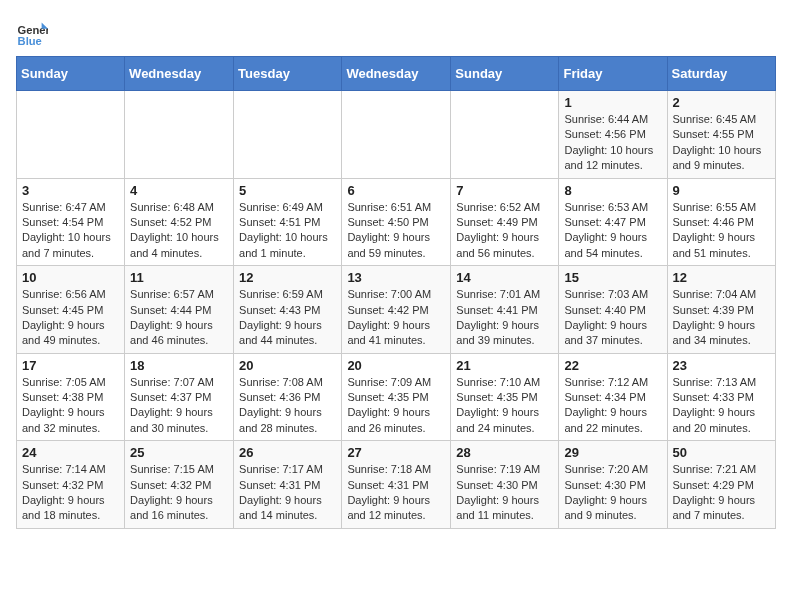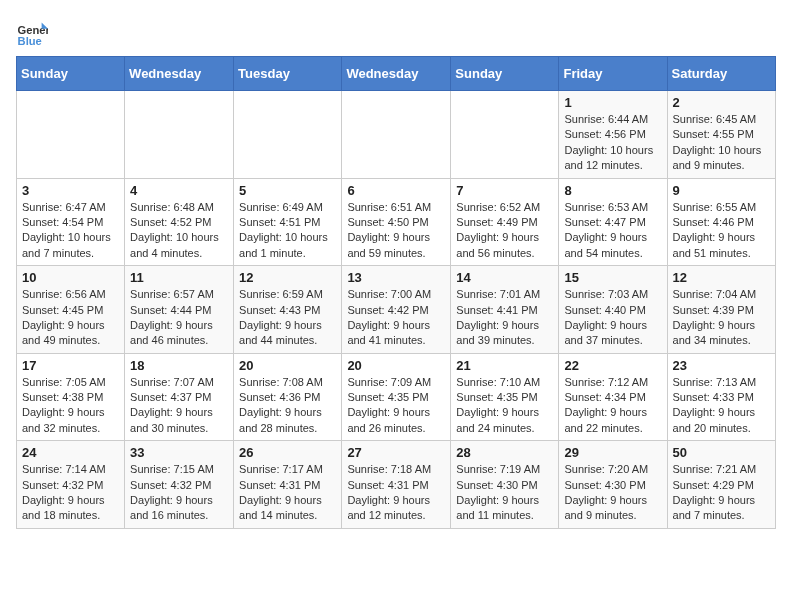--- a/index.html
+++ b/index.html
@@ -199,21 +199,21 @@
           <div class="day-number">23</div>
           <div class="day-info">Sunrise: 7:13 AM<br>Sunset: 4:33 PM<br>Daylight: 9 hours and 20 minutes.</div>
         </td>
       </tr>
       <tr class="week-row">
         <td>
           <div class="day-number">24</div>
           <div class="day-info">Sunrise: 7:14 AM<br>Sunset: 4:32 PM<br>Daylight: 9 hours and 18 minutes.</div>
         </td>
         <td>
-          <div class="day-number">33</div>
+          <div class="day-number">25</div>
           <div class="day-info">Sunrise: 7:15 AM<br>Sunset: 4:32 PM<br>Daylight: 9 hours and 16 minutes.</div>
         </td>
         <td>
           <div class="day-number">26</div>
           <div class="day-info">Sunrise: 7:17 AM<br>Sunset: 4:31 PM<br>Daylight: 9 hours and 14 minutes.</div>
         </td>
         <td>
           <div class="day-number">27</div>
           <div class="day-info">Sunrise: 7:18 AM<br>Sunset: 4:31 PM<br>Daylight: 9 hours and 12 minutes.</div>
         </td>

